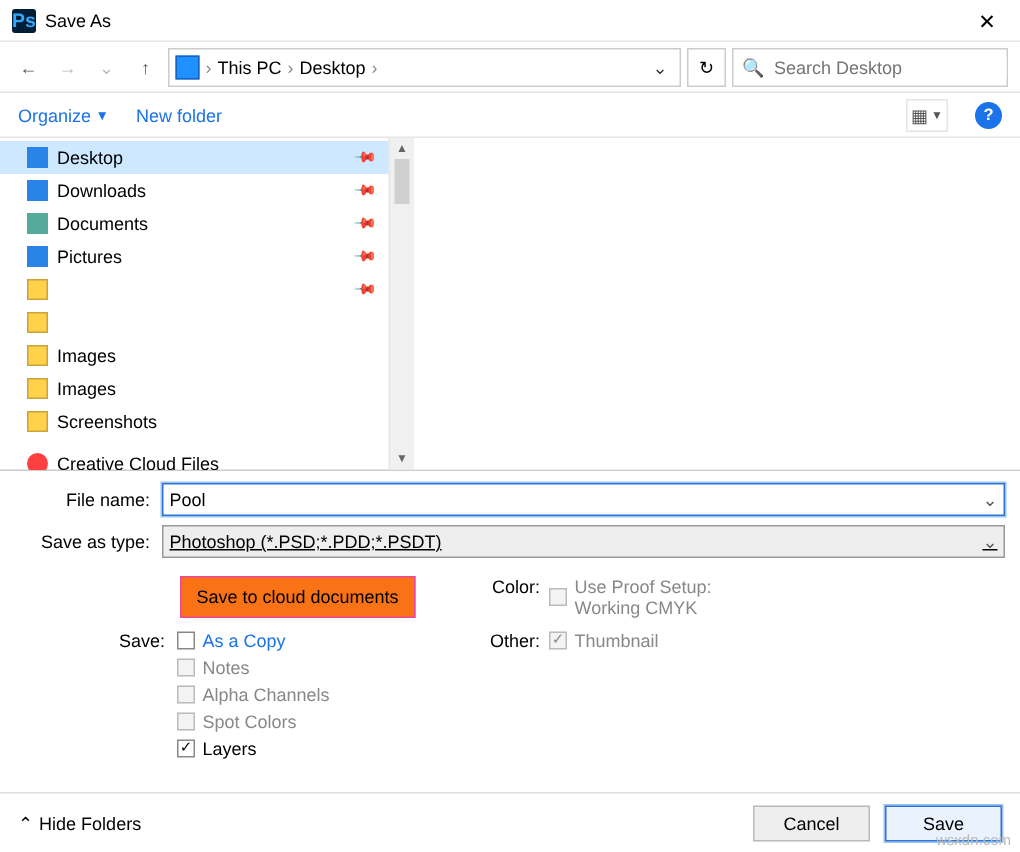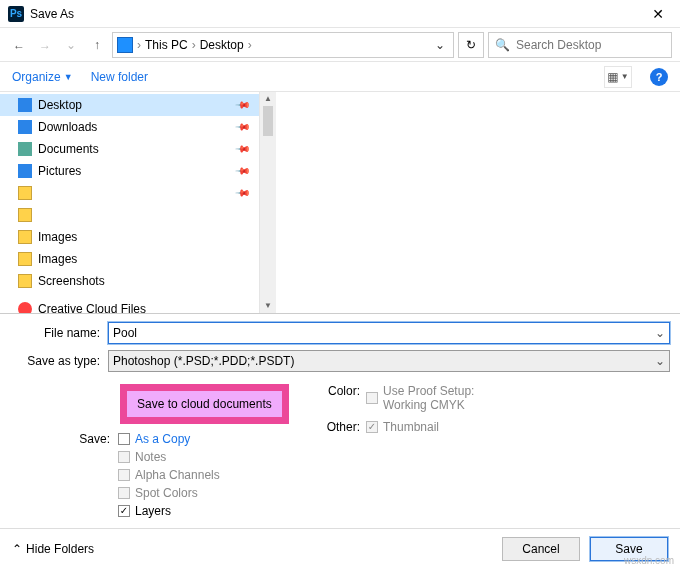--- a/index.html
+++ b/index.html
@@ -1,20 +1,20 @@
 <!DOCTYPE html>
 <html><head>
 <meta charset="utf-8">
 <style>
 * { box-sizing: border-box; margin: 0; padding: 0; font-family: "Segoe UI", Tahoma, sans-serif; font-size: 12px; }
 body { background: #fff; width: 680px; height: 568px; position: relative; overflow: hidden; }
 
 
 .titlebar { display: flex; align-items: center; height: 28px; padding: 0 8px; border-bottom: 1px solid #e5e5e5; }
-.titlebar .app-icon { width: 16px; height: 16px; background: #001e36; color:#31a8ff; display:flex; align-items:center; justify-content:center; font-size:10px; font-weight:bold; border-radius:2px; margin-right:6px; }
+.titlebar .app-icon { width: 16px; height: 16px; background: #001e36; color:#31a8ff; display:flex; align-items:center; justify-content:center; font-size:13px; font-weight:bold; border-radius:2px; margin-right:6px; }
 .titlebar .title { flex: 1; color: #000; }
 .titlebar .close { width: 28px; text-align: center; font-size: 14px; color: #000; cursor: pointer; }
 
 
 .navrow { display: flex; align-items: center; height: 34px; padding: 4px 8px; gap: 4px; border-bottom: 1px solid #e5e5e5; }
 .nav-btn { width: 22px; height: 22px; display: flex; align-items: center; justify-content: center; color: #555; cursor: pointer; border-radius:2px; }
 .nav-btn.disabled { color: #bbb; cursor: default; }
 .breadcrumb { flex: 1; display: flex; align-items: center; height: 26px; border: 1px solid #ccc; padding: 0 4px; gap: 4px; background:#fff; }
 .bc-icon { width: 16px; height: 16px; background: #ffd24a; border:1px solid #caa33a; display:inline-block; }
 .bc-pc { background: #1e90ff; border-color:#1565c0; }
@@ -51,26 +51,26 @@
 .content { flex:1; background:#fff; }
 
 
 .form { padding: 8px 10px 4px 10px; }
 .frow { display:flex; align-items:center; margin-bottom:6px; }
 .frow label.lab { width:98px; text-align:right; padding-right:8px; color:#000; }
 .combo { flex:1; height:22px; border:1px solid #7a9fd6; background:#fff; display:flex; align-items:center; padding:0 4px; }
 .combo.sel { border:1px solid #2a75d9; box-shadow:0 0 0 1px #9cc3f0; }
 .combo input { border:none; outline:none; flex:1; }
 .combo .dd { color:#555; padding-left:4px; }
-.combo.type { border:1px solid #999; background:#eee; }
+.combo.type { border:1px solid #999; background:#eee;text-decoration:underline; }
 .combo.type .txt { flex:1; }
 
 .opts { display:flex; gap:30px; padding:6px 0 0 40px; }
 .leftcol { width:240px; }
-.cloudbtn { border:7px solid #ec4899; background:#f0abfc; padding:6px 10px; margin-bottom:8px; cursor:pointer; display:inline-block; }
+.cloudbtn { border:1px solid #ec4899; background:#f97316; padding:6px 10px; margin-bottom:8px; cursor:pointer; display:inline-block; }
 .saverow { display:flex; gap:8px; }
 .saverow .savelab { width:60px; text-align:right; }
 .chk { display:flex; align-items:center; gap:5px; margin-bottom:4px; color:#000; }
 .chk.dim { color:#888; }
 .chk .box { width:12px; height:12px; border:1px solid #888; display:inline-flex; align-items:center; justify-content:center; background:#fff; font-size:10px; line-height:1; }
 .chk.dim .box { border-color:#bbb; background:#f3f3f3; }
 .chk .link { color:#1a73e8; }
 .rightcol { }
 .rline { display:flex; gap:6px; margin-bottom:4px; }
 .rline .rlab { width:40px; text-align:right; color:#000; }

